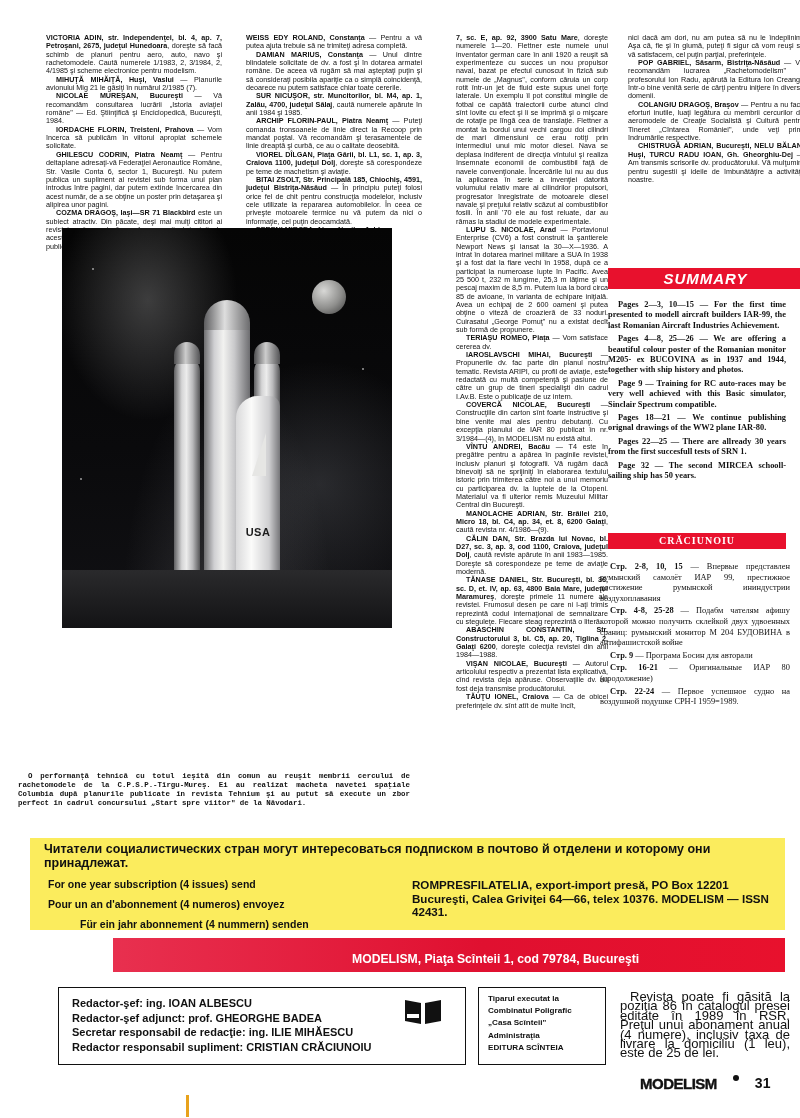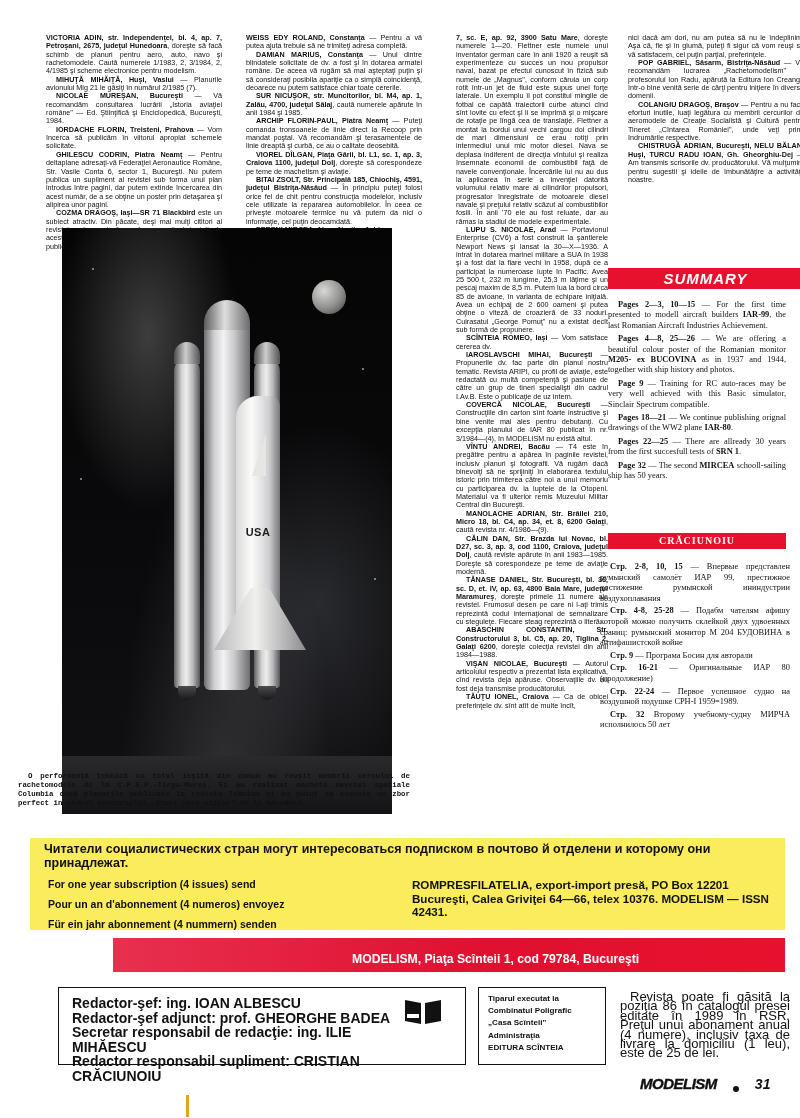--- a/index.html
+++ b/index.html
@@ -18,21 +18,21 @@
   .col p.noind{text-indent:0;}
   .col b{font-weight:bold;}
 
   .c1{left:28px;width:176px;}
   .c2{left:228px;width:176px;}
   .c3{left:438px;width:152px;}
   .c4{left:610px;width:176px;}
 
   
   .photo{
-    position:absolute;left:62px;top:228px;width:330px;height:586px;
+    position:absolute;left:62px;top:228px;width:330px;height:400px;
     background:
       radial-gradient(ellipse at 26% 18%, rgba(255,255,255,.22) 0%, rgba(255,255,255,0) 26%),
       radial-gradient(ellipse at 78% 64%, rgba(200,205,215,.16) 0%, rgba(0,0,0,0) 34%),
       radial-gradient(ellipse at 50% 98%, rgba(150,150,155,.25) 0%, rgba(0,0,0,0) 45%),
       linear-gradient(#050505,#0a0a0c 55%,#111114);
     overflow:hidden;
   }
   .ph-moon{position:absolute;border-radius:50%;background:radial-gradient(circle at 35% 32%,#d8d8d6,#8e8e8c 55%,#3a3a3a 100%);}
   .ph-star{position:absolute;width:2px;height:2px;border-radius:50%;background:#cfcfcf;opacity:.75;}
   
@@ -64,51 +64,51 @@
 
   
   .redbar{position:absolute;background:#e8112d;color:#fff;text-align:center;}
   .redbar.summary{left:608px;top:268px;width:195px;height:21px;}
   .redbar.summary span{display:block;line-height:21px;font-style:italic;font-weight:bold;font-size:15px;letter-spacing:1px;}
   .redbar.soder{left:608px;top:533px;width:178px;height:16px;}
   .redbar.soder span{display:block;line-height:16px;font-weight:bold;font-size:10px;letter-spacing:1px;
       font-family:"Liberation Serif",serif;}
 
   .summary-body{position:absolute;left:608px;top:300px;width:178px;
-      font-family:"Liberation Serif",serif;font-size:8.4px;line-height:10.4px;text-align:justify;}
+      font-family:"Liberation Serif",serif;font-size:8.4px;line-height:10.4px;text-align:justify;font-weight:bold;}
   .summary-body p{margin:0 0 3px 0;text-indent:10px;}
   .soder-body{position:absolute;left:600px;top:562px;width:190px;
       font-family:"Liberation Serif",serif;font-size:8.4px;line-height:10.6px;text-align:justify;}
   .soder-body p{margin:0 0 2px 0;text-indent:10px;}
 
   
   .yellow{position:absolute;left:30px;top:838px;width:755px;height:92px;background:#fbec5d;}
   .yellow-ru{position:absolute;left:44px;top:842px;width:740px;
       font-family:Liberation Sans, sans-serif;font-weight:bold;font-size:12.5px;line-height:14px;}
   .yellow-l{position:absolute;left:48px;width:360px;font-size:10.5px;font-weight:bold;}
-  .yl1{top:878px;} .yl2{top:898px;} .yl3{top:918px;}
+  .yl1{top:878px;} .yl2{top:898px;} .yl3{top:918px;margin-left:32px;}
   .yellow-r{position:absolute;left:412px;top:878px;width:372px;font-size:11.6px;font-weight:bold;line-height:13.6px;}
 
   
   .corrbar{position:absolute;left:113px;top:938px;width:672px;height:34px;
       background:linear-gradient(90deg,#e8304f 0%,#e01030 55%,#e8112d 100%);color:#fff;}
   .corr-left{position:absolute;left:126px;top:941px;width:200px;font-size:7.6px;font-weight:bold;line-height:9.6px;color:#fff;margin-top:44px;}
   .corr-right{position:absolute;left:352px;top:952px;width:430px;font-size:12.2px;font-weight:bold;color:#fff;}
 
   
   .box{position:absolute;border:1.6px solid #111;background:#fff;}
   .box-ed{left:58px;top:987px;width:406px;height:76px;}
-  .ed-lines{position:absolute;left:72px;top:996px;width:330px;font-size:14px;font-weight:bold;line-height:14.5px;}
+  .ed-lines{position:absolute;left:72px;top:996px;width:330px;font-size:11px;font-weight:bold;line-height:14.5px;}
   .bookicon{position:absolute;left:403px;top:996px;width:40px;height:30px;}
   .box-tip{left:478px;top:987px;width:126px;height:76px;}
   .tip-lines{position:absolute;left:488px;top:993px;width:114px;font-size:8.1px;font-weight:bold;line-height:12.2px;}
   .notice{position:absolute;left:620px;top:992px;width:170px;font-size:13px;line-height:9.4px;text-align:justify;text-indent:10px;}
 
   
-  .footer{position:absolute;left:640px;top:1075px;display:flex;align-items:flex-end;gap:16px;font-style:italic;}
+  .footer{position:absolute;left:640px;top:1075px;display:flex;align-items:flex-start;gap:16px;}
   .logo{font-weight:bold;font-size:15px;letter-spacing:-.5px;
      color:#111;-webkit-text-stroke:0.4px #111;}
   .dot{width:6px;height:6px;border-radius:50%;background:#111;display:inline-block;}
   .pgnum{font-weight:bold;font-size:14px;}
   .tick{position:absolute;left:186px;top:1095px;width:3px;height:22px;background:#e8a21c;}
 </style>
 </head>
 <body>
 
 <div class="page">
@@ -127,21 +127,21 @@
         <p><b>DAMIAN MARIUS, Constanţa</b> — Unul dintre blindatele solicitate de dv. a fost şi în dotarea armatei române. De aceea vă rugăm să mai aşteptaţi puţin şi să consideraţi posibila apariţie ca o simplă coincidenţă, deoarece nu putem satisface chiar toate cererile.</p>
         <p><b>SUR NICUŞOR, str. Muncitorilor, bl. M4, ap. 1, Zalău, 4700, judeţul Sălaj</b>, caută numerele apărute în anii 1984 şi 1985.</p>
         <p><b>ARCHIP FLORIN-PAUL, Piatra Neamţ</b> — Puteţi comanda tronsoanele de linie direct la Recoop prin mandat poştal. Vă recomandăm şi terasamentele de linie dreaptă şi curbă, ce au o calitate deosebită.</p>
         <p><b>VIOREL DÎLGAN, Piaţa Gării, bl. L1, sc. 1, ap. 3, Craiova 1100, judeţul Dolj</b>, doreşte să corespondeze pe teme de machetism şi aviaţie.</p>
         <p><b>BITAI ZSOLT, Str. Principală 185, Chiochiş, 4591, judeţul Bistriţa-Năsăud</b> — În principiu puteţi folosi orice fel de chit pentru construcţia modelelor, inclusiv cele utilizate la repararea automobilelor. În ceea ce priveşte motoarele termice nu vă putem da nici o informaţie, cel puţin deocamdată.</p>
         <p><b>PERENI MIRCEA, Aleea Neajlov 1, bl.</b></p>
       </div>
     <div class="col c3">
         <p class="noind"><b>7, sc. E, ap. 92, 3900 Satu Mare</b>, doreşte numerele 1—20. Flettner este numele unui inventator german care în anii 1920 a reuşit să experimenteze cu succes un nou propulsor naval, bazat pe efectul cunoscut în fizică sub numele de „Magnus", conform căruia un corp rotit într-un jet de fluid este supus unei forţe laterale. Un exemplu îl pot constitui mingile de fotbal ce capătă traiectorii curbe atunci cînd sînt lovite cu efect şi li se imprimă şi o mişcare de rotaţie pe lîngă cea de translaţie. Flettner a montat la bordul unui vechi cargou doi cilindri de mari dimensiuni ce erau rotiţi prin intermediul unui mic motor diesel. Nava se deplasa indiferent de direcţia vîntului şi realiza însemnate economii de combustibil faţă de navele convenţionale. Încercările lui nu au dus la aplicarea în serie a invenţiei datorită volumului relativ mare al cilindrilor propulsori, progresator înregistrate de motoarele diesel navale şi preţului relativ scăzut al combustibilor fosili. În anii '70 ele au fost reluate, dar au rămas la stadiul de modele experimentale.</p>
         <p><b>LUPU S. NICOLAE, Arad</b> — Portavionul Enterprise (CV6) a fost construit la şantierele Newport News şi lansat la 30—X—1936. A intrat în dotarea marinei militare a SUA în 1938 şi a fost dat la fiare vechi în 1958, după ce a participat la numeroase lupte în Pacific. Avea 25 500 t, 232 m lungime, 25,3 m lăţime şi un pescaj maxim de 8,5 m. Putem lua la bord circa 85 de avioane, în varianta de echipare iniţială. Avea un echipaj de 2 600 oameni şi putea obţine o viteză de croazieră de 33 noduri. Cuirasatul „George Pomuţ" nu a existat decît sub formă de propunere.</p>
-        <p><b>SCÎNTEIA ROMEO, Iaşi</b> — Vom satisface cererea dv.</p>
+        <p><b>TERIAŞU ROMEO, Piaţa</b> — Vom satisface cererea dv.</p>
         <p><b>IAROSLAVSCHI MIHAI, Bucureşti</b> — Propunerile dv. fac parte din planul nostru tematic. Revista ARIPI, cu profil de aviaţie, este redactată cu multă competenţă şi pasiune de către un grup de tineri specialişti din cadrul I.Av.B. Este o publicaţie de uz intern.</p>
         <p><b>COVERCĂ NICOLAE, Bucureşti</b> — Construcţiile din carton sînt foarte instructive şi bine venite mai ales pentru debutanţi. Cu excepţia planului de IAR 80 publicat în nr. 3/1984—(4), în MODELISM nu există altul.</p>
         <p><b>VÎNTU ANDREI, Bacău</b> — T4 este în pregătire pentru a apărea în paginile revistei, inclusiv planuri şi fotografii. Vă rugăm dacă binevoiţi să ne sprijiniţi în elaborarea textului istoric prin trimiterea către noi a unui memoriu cu participarea dv. la luptele de la Otopeni. Materialul va fi ulterior remis Muzeului Militar Central din Bucureşti.</p>
         <p><b>MANOLACHE ADRIAN, Str. Brăilei 210, Micro 18, bl. C4, ap. 34, et. 8, 6200 Galaţi</b>, caută revista nr. 4/1986—(9).</p>
         <p><b>CĂLIN DAN, Str. Brazda lui Novac, bl. D27, sc. 3, ap. 3, cod 1100, Craiova, judeţul Dolj</b>, caută reviste apărute în anii 1983—1985. Doreşte să corespondeze pe teme de aviaţie modernă.</p>
         <p><b>TĂNASE DANIEL, Str. Bucureşti, bl. 36, sc. D, et. IV, ap. 63, 4800 Baia Mare, judeţul Maramureş</b>, doreşte primele 11 numere ale revistei. Frumosul desen pe care ni l-aţi trimis reprezintă codul internaţional de semnalizare cu steguleţe. Fiecare steag reprezintă o literă.</p>
         <p><b>ABASCHIN CONSTANTIN, Str. Constructorului 3, bl. C5, ap. 20, Tiglina 2, Galaţi 6200</b>, doreşte colecţia revistei din anii 1984—1988.</p>
         <p><b>VIŞAN NICOLAE, Bucureşti</b> — Autorul articolului respectiv a prezentat lista explicativă, cînd revista deja apăruse. Observaţiile dv. au fost deja transmise producătorului.</p>
         <p><b>TĂUŢU IONEL, Craiova</b> — Ca de obicei preferinţele dv. sînt atît de multe încît,</p>
       </div>
@@ -192,21 +192,20 @@
 
   <div class="redbar soder">
     <span>CRĂCIUNOIU</span>
   </div>
   <div class="soder-body">
       <p class="noind"><b>Стр. 2-8, 10, 15</b> — Впервые представлен румынский самолёт ИАР 99, престижное достижение румынской ининдустрии воздухоплавания</p>
       <p><b>Стр. 4-8, 25-28</b> — Подабм чателям афишу которой можно получить склейкой двух удвоенных сраниц: румынский монитор М 204 БУДОВИНА в антифашистской войне</p>
       <p><b>Стр. 9</b> — Програма Босин для авторали</p>
       <p><b>Стр. 16-21</b> — Оригинальные ИАР 80 (продолжение)</p>
       <p><b>Стр. 22-24</b> — Первое успешное судно на воздушной подушке СРН-I 1959=1989.</p>
-      <p><b>Стр. 32</b> Второму учебному-судну МИРЧА исполнилось 50 лет</p>
     </div>
 
   <div class="yellow"></div>
   <div class="yellow-ru">Читатели социалистических стран могут интересоваться подписком в почтово й отделени и которому они принадлежат.</div>
   <div class="yellow-l yl1">For one year subscription (4 issues) send</div>
   <div class="yellow-l yl2">Pour un an d'abonnement (4 numeros) envoyez</div>
   <div class="yellow-l yl3">Für ein jahr abonnement (4 nummern) senden</div>
   <div class="yellow-r">ROMPRESFILATELIA, export-import presă, PO Box 12201 Bucureşti, Calea Griviţei 64—66, telex 10376. MODELISM — ISSN 42431.</div>
 
   <div class="corrbar"></div>

